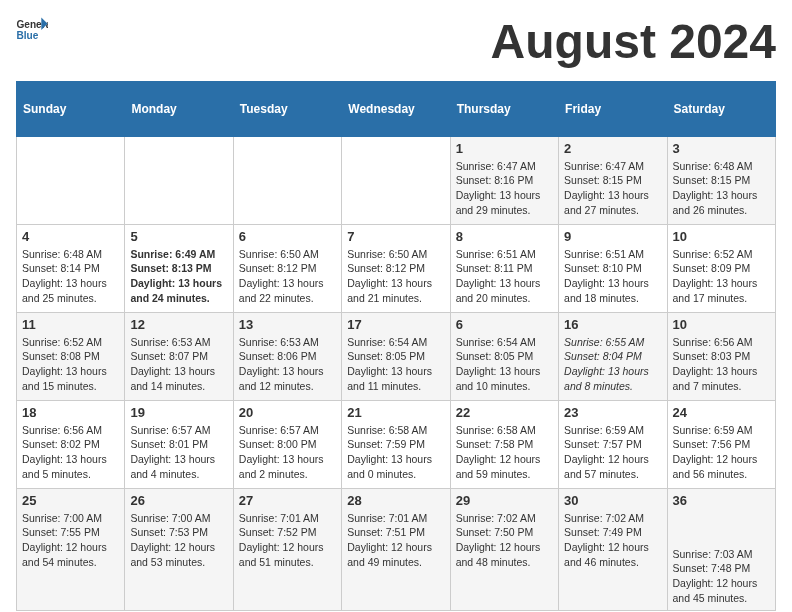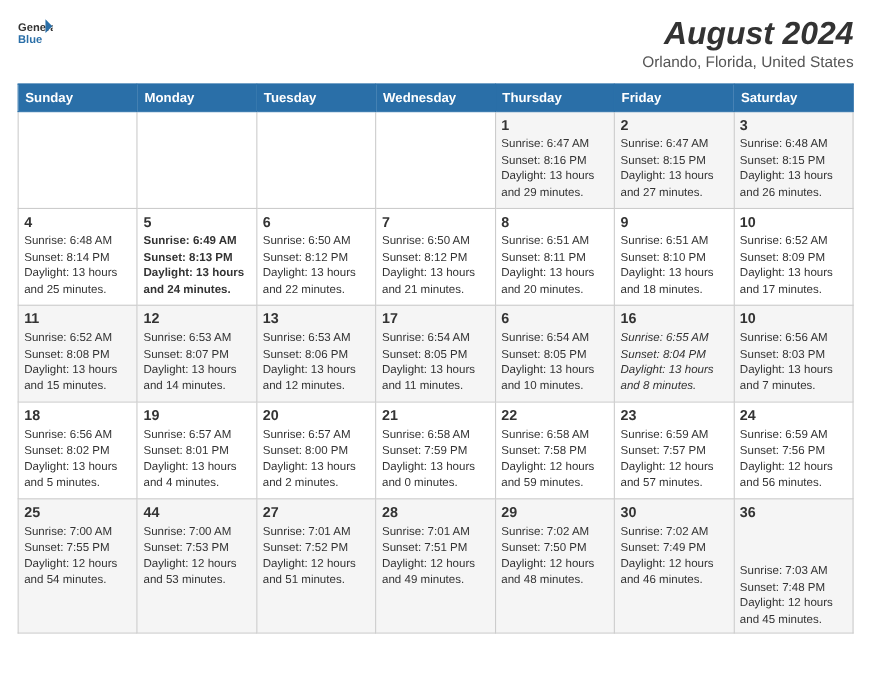--- a/index.html
+++ b/index.html
@@ -22,40 +22,39 @@
       gap: 4px;
     }
     .logo-icon {
       width: 32px;
       height: 28px;
     }
     .title-area {
       text-align: right;
     }
     .cal-title {
-      font-size: 29px;
+      font-size: 48px;
       font-weight: bold;
       color: #333;
       line-height: 1.1;
-      font-style: italic;
     }
     .cal-subtitle {
       font-size: 14px;
       color: #555;
     }
     table {
       width: 100%;
       border-collapse: collapse;
       font-size: 11px;
     }
     thead th {
       background-color: #2a6fa8;
       color: #fff;
       text-align: left;
-      padding: 5px 6px;
+      padding: 20px 6px;
       font-size: 12px;
       font-weight: bold;
       border: 1px solid #2a6fa8;
     }
     tbody td {
       border: 1px solid #ccc;
       vertical-align: top;
       padding: 4px 5px;
       height: 88px;
       width: 108px;
@@ -86,21 +85,20 @@
 <div class="header-area">
   <div class="logo">
     <svg class="logo-icon" viewBox="0 0 40 36" xmlns="http://www.w3.org/2000/svg">
       <text x="0" y="16" font-size="13" font-weight="bold" fill="#333">General</text>
       <text x="0" y="30" font-size="13" font-weight="bold" fill="#2a6fa8">Blue</text>
       <polygon points="32,2 40,10 32,18" fill="#2a6fa8"></polygon>
     </svg>
   </div>
   <div class="title-area">
     <div class="cal-title">August 2024</div>
-    <div class="cal-subtitle">Orlando, Florida, United States</div>
   </div>
 </div>
 
 <table>
   <thead>
     <tr>
       <th>Sunday</th>
       <th>Monday</th>
       <th>Tuesday</th>
       <th>Wednesday</th>
@@ -292,21 +290,21 @@
       </tr>
       <tr>
         <td>
           <span class="day-number">25</span>
           <div class="day-info" style="white-space: pre-line;">Sunrise: 7:00 AM
 Sunset: 7:55 PM
 Daylight: 12 hours
 and 54 minutes.</div>
         </td>
         <td>
-          <span class="day-number">44</span>
+          <span class="day-number">26</span>
           <div class="day-info" style="white-space: pre-line;">Sunrise: 7:00 AM
 Sunset: 7:53 PM
 Daylight: 12 hours
 and 53 minutes.</div>
         </td>
         <td>
           <span class="day-number">27</span>
           <div class="day-info" style="white-space: pre-line;">Sunrise: 7:01 AM
 Sunset: 7:52 PM
 Daylight: 12 hours

